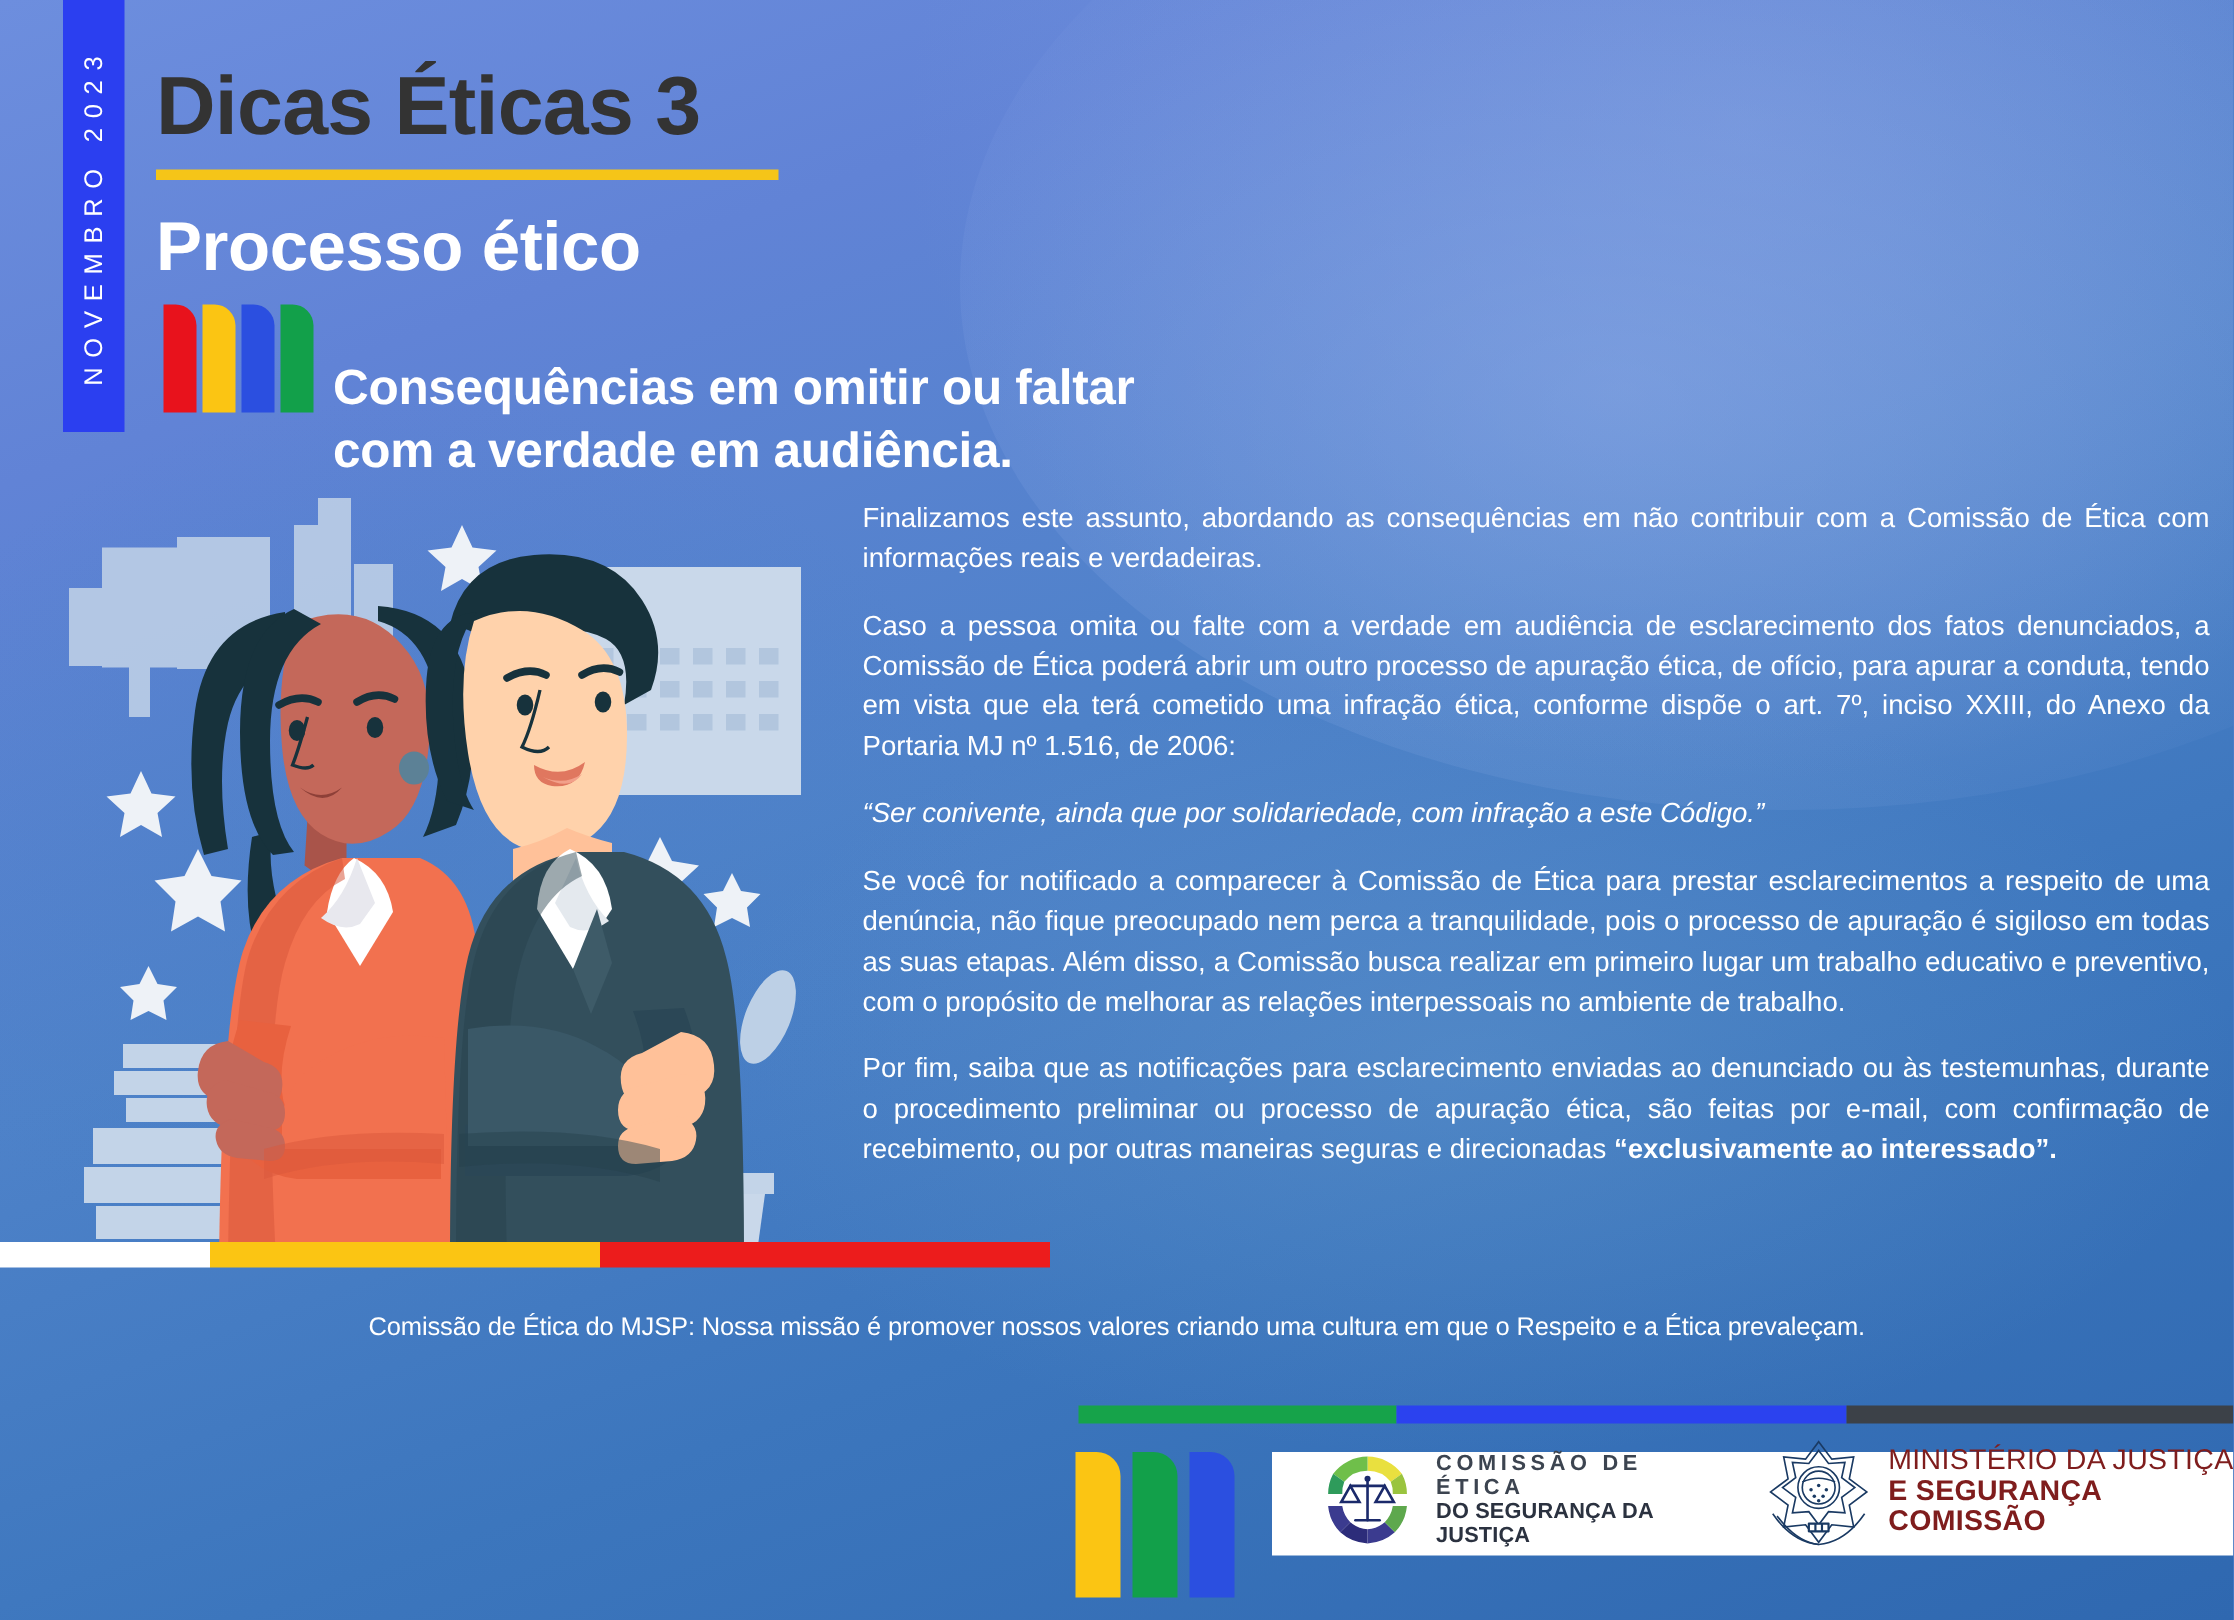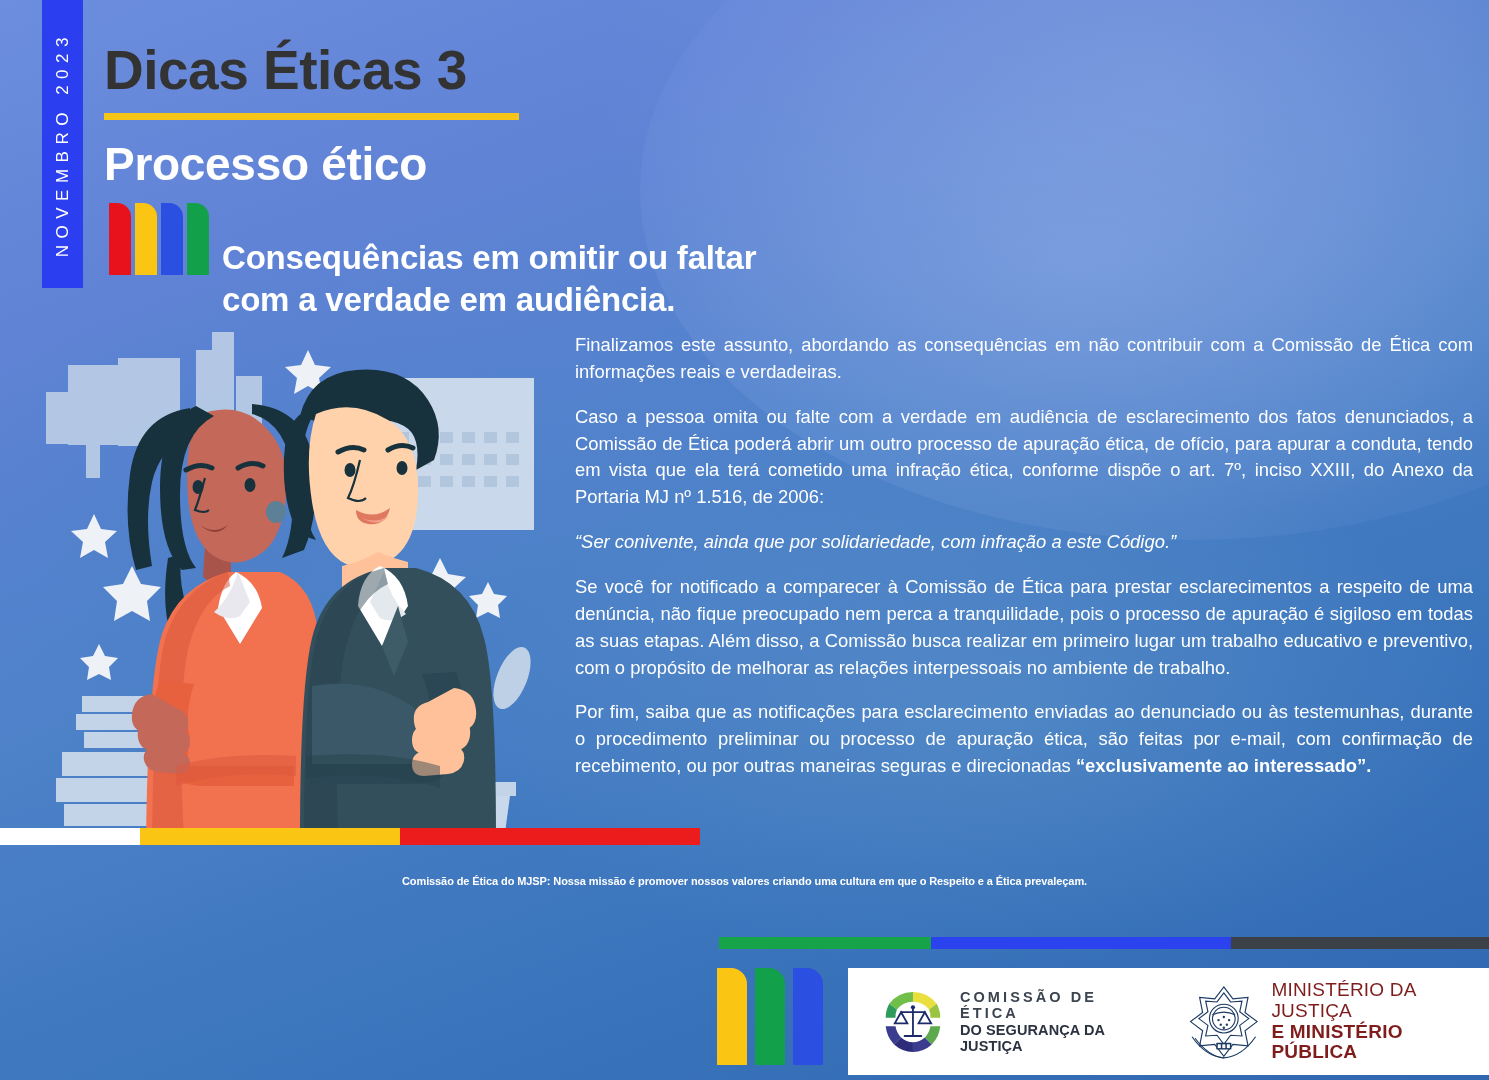--- a/index.html
+++ b/index.html
@@ -80,33 +80,33 @@
   .copy p.quote{font-style:italic;}
   .copy b{font-weight:700;}
 
   
   .tribar{position:absolute;left:0;top:828px;height:17px;display:flex;}
   .tribar i{display:block;height:100%;}
 
   
   .mission{
     position:absolute;left:0;top:875px;width:1489px;text-align:center;
-    color:#ffffff;font-size:11px;font-weight:700;letter-spacing:-0.1px;
+    color:#ffffff;font-size:17px;font-weight:400;letter-spacing:-0.1px;
   }
 
   
   .footer-stripe{position:absolute;left:719px;top:937px;height:12px;display:flex;width:770px;}
   .footer-stripe i{display:block;height:100%;}
 
   .footer-bars{position:absolute;left:717px;top:968px;display:flex;gap:8px;}
   .footer-bars i{display:block;width:30px;height:97px;border-radius:0 16px 0 0;}
 
   .footer-plate{
-    position:absolute;left:848px;top:968px;width:641px;height:107px;background:#ffffff;
-    display:flex;align-items:center;
+    position:absolute;left:848px;top:968px;width:641px;height:69px;background:#ffffff;
+    display:flex;align-items:flex-end;
   }
   .logo-ce{display:flex;align-items:center;margin-left:30px;}
   .logo-ce-text{margin-left:12px;line-height:1.12;}
   .logo-ce-text .l1{font-size:14.5px;font-weight:700;letter-spacing:3.1px;color:#3c4450;}
   .logo-ce-text .l2{font-size:14.5px;font-weight:700;letter-spacing:0.1px;color:#2b3240;}
   .logo-mj{display:flex;align-items:center;margin-left:26px;}
   .logo-mj-text{margin-left:10px;line-height:1.1;color:#7f1d1d;}
   .logo-mj-text .l1{font-size:19px;font-weight:400;letter-spacing:.2px;}
   .logo-mj-text .l2{font-size:19px;font-weight:700;letter-spacing:.2px;}
 </style>
@@ -349,18 +349,18 @@
           <rect x="40" y="80" width="20" height="9" rx="1"></rect>
         </g>
         <g fill="#ffffff">
           <rect x="42" y="82" width="4" height="5"></rect>
           <rect x="48" y="82" width="4" height="5"></rect>
           <rect x="54" y="82" width="4" height="5"></rect>
         </g>
       </svg>
       <div class="logo-mj-text">
         <div class="l1">MINISTÉRIO DA JUSTIÇA</div>
-        <div class="l2">E MINISTÉRIO PÚBLICA</div>
+        <div class="l2">E SEGURANÇA COMISSÃO</div>
       </div>
     </div>
 
   </div>
 </div>
 
 </body></html>

